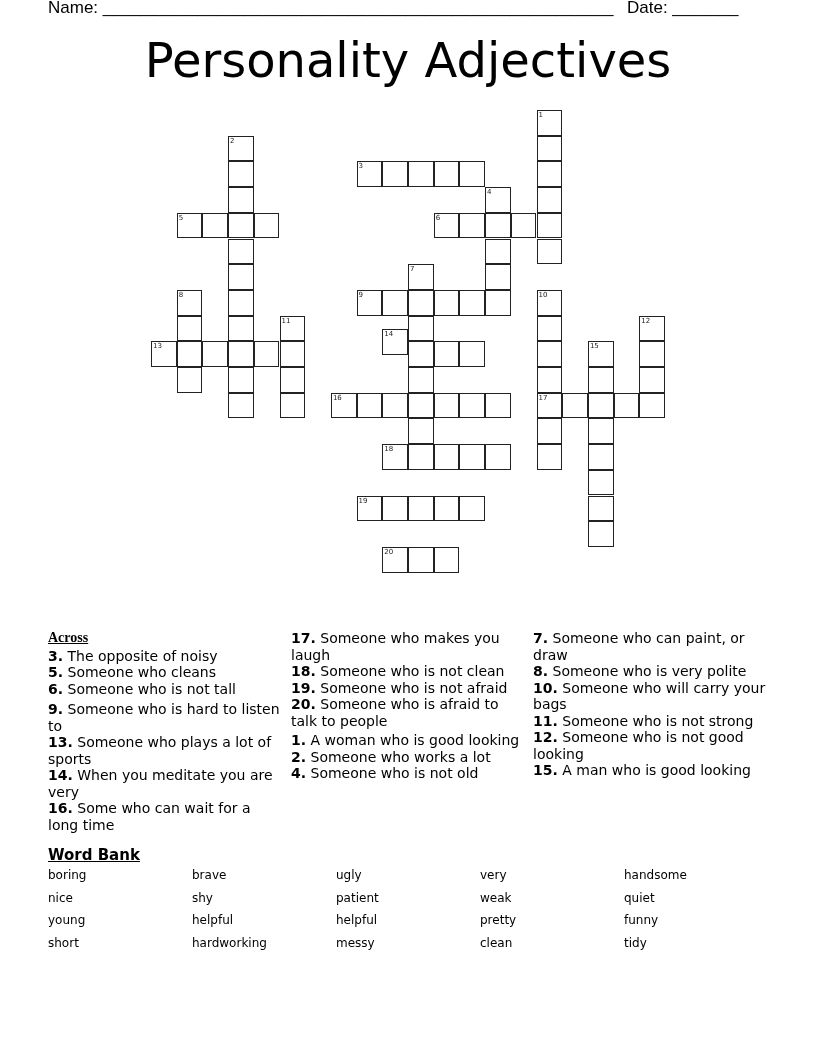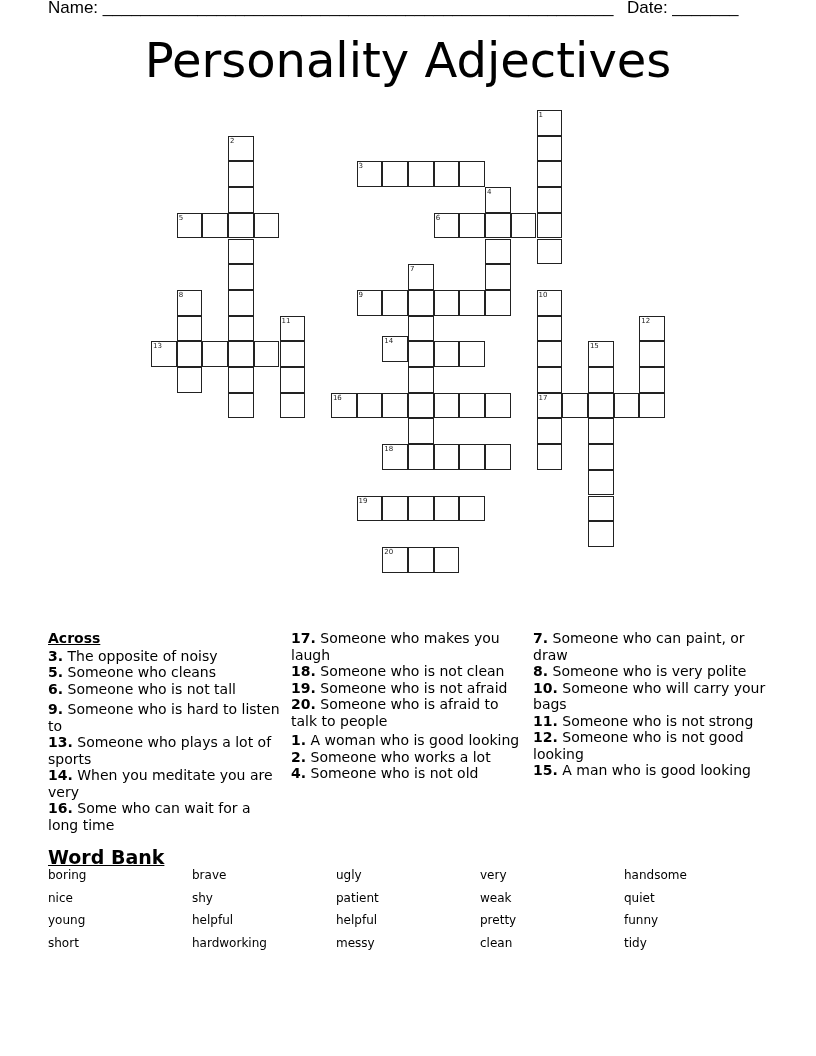--- a/index.html
+++ b/index.html
@@ -4,24 +4,24 @@
 <style>
   html, body { margin: 0; padding: 0; background: #fff; }
   body { width: 816px; height: 1056px; position: relative; overflow: hidden; color: #000; }
   .header { position: absolute; top: -2px; left: 48px; font-family: "Liberation Sans", sans-serif; font-size: 17px; }
   .header-date { position: absolute; top: -2px; left: 627px; font-family: "Liberation Sans", sans-serif; font-size: 17px; }
   .title { position: absolute; top: 32px; left: 0; width: 816px; text-align: center; font-family: "DejaVu Sans", sans-serif; font-size: 48px; letter-spacing: 0px; }
   #grid { position: absolute; left: 0; top: 0; width: 816px; height: 600px; }
   .cell { position: absolute; width: 25.7px; height: 25.7px; box-sizing: border-box; border: 1.3px solid #222; background: #fff; }
   .cell .num { position: absolute; top: 0px; left: 1px; font-family: "DejaVu Sans", sans-serif; font-size: 7px; line-height: 9px; color: #222; }
   .clues { position: absolute; font-family: "DejaVu Sans", sans-serif; font-size: 14px; line-height: 16.5px; }
-  .clues .sec { font-weight: bold; text-decoration: underline; margin-bottom: 1px; }
+  .clues .sec { font-weight: bold; text-decoration: underline; margin-bottom: 1px; font-family: Liberation Serif, serif; }
   .clue { margin-bottom: 0px; }
   .clue b { font-weight: bold; }
-  .wordbank-title { position: absolute; left: 48px; top: 846px; font-family: "DejaVu Sans", sans-serif; font-size: 19px; font-weight: bold; text-decoration: underline; }
+  .wordbank-title { position: absolute; left: 48px; top: 846px; font-family: "DejaVu Sans", sans-serif; font-size: 15px; font-weight: bold; text-decoration: underline; }
   .wb-word { position: absolute; font-family: "DejaVu Sans", sans-serif; font-size: 12px; }
 </style>
 </head>
 <body>
 
 <div class="header">Name: ______________________________________________________</div>
 <div class="header-date">Date: _______</div>
 
 <div class="title">Personality Adjectives</div>
 
@@ -114,21 +114,21 @@
       <span class="num">12</span>
     </div>
     <div class="cell" style="left: 639.3px; top: 341.3px;"></div>
     <div class="cell" style="left: 639.3px; top: 367px;"></div>
     <div class="cell" style="left: 639.3px; top: 392.7px;"></div>
     <div class="cell" style="left: 151px; top: 341.3px;">
       <span class="num">13</span>
     </div>
     <div class="cell" style="left: 202.4px; top: 341.3px;"></div>
     <div class="cell" style="left: 253.8px; top: 341.3px;"></div>
-    <div class="cell" style="left: 382.3px; top: 336px;">
+    <div class="cell" style="left: 382.3px; top: 329px;">
       <span class="num">14</span>
     </div>
     <div class="cell" style="left: 433.7px; top: 341.3px;"></div>
     <div class="cell" style="left: 459.4px; top: 341.3px;"></div>
     <div class="cell" style="left: 587.9px; top: 341.3px;">
       <span class="num">15</span>
     </div>
     <div class="cell" style="left: 587.9px; top: 367px;"></div>
     <div class="cell" style="left: 587.9px; top: 392.7px;"></div>
     <div class="cell" style="left: 587.9px; top: 418.4px;"></div>

